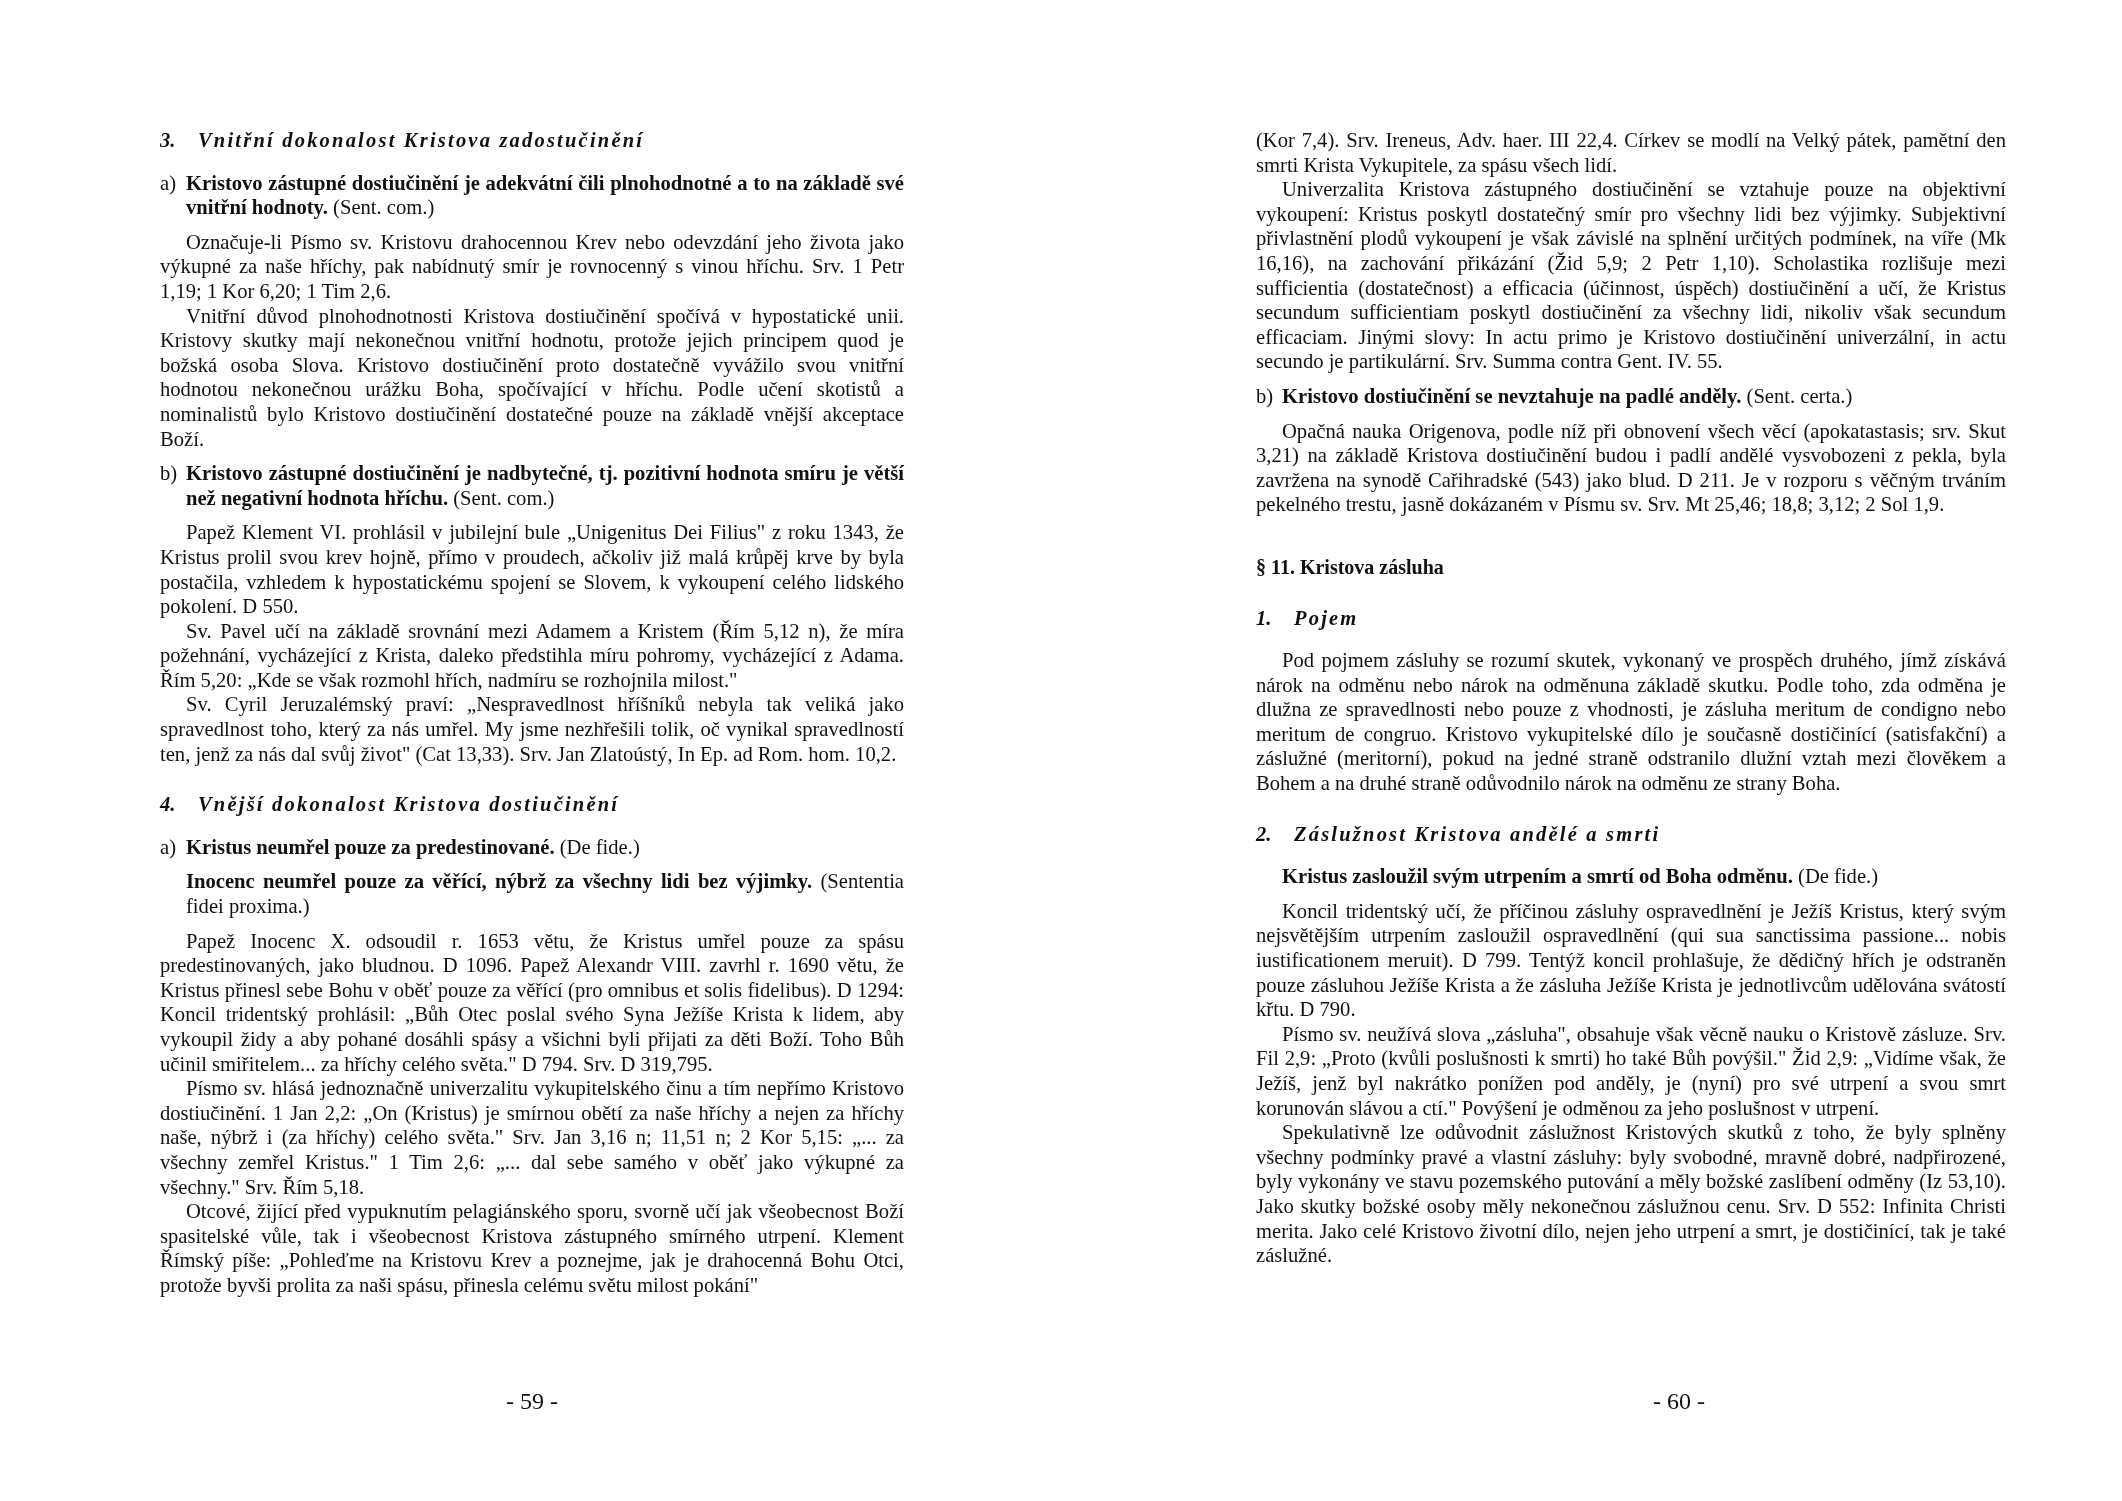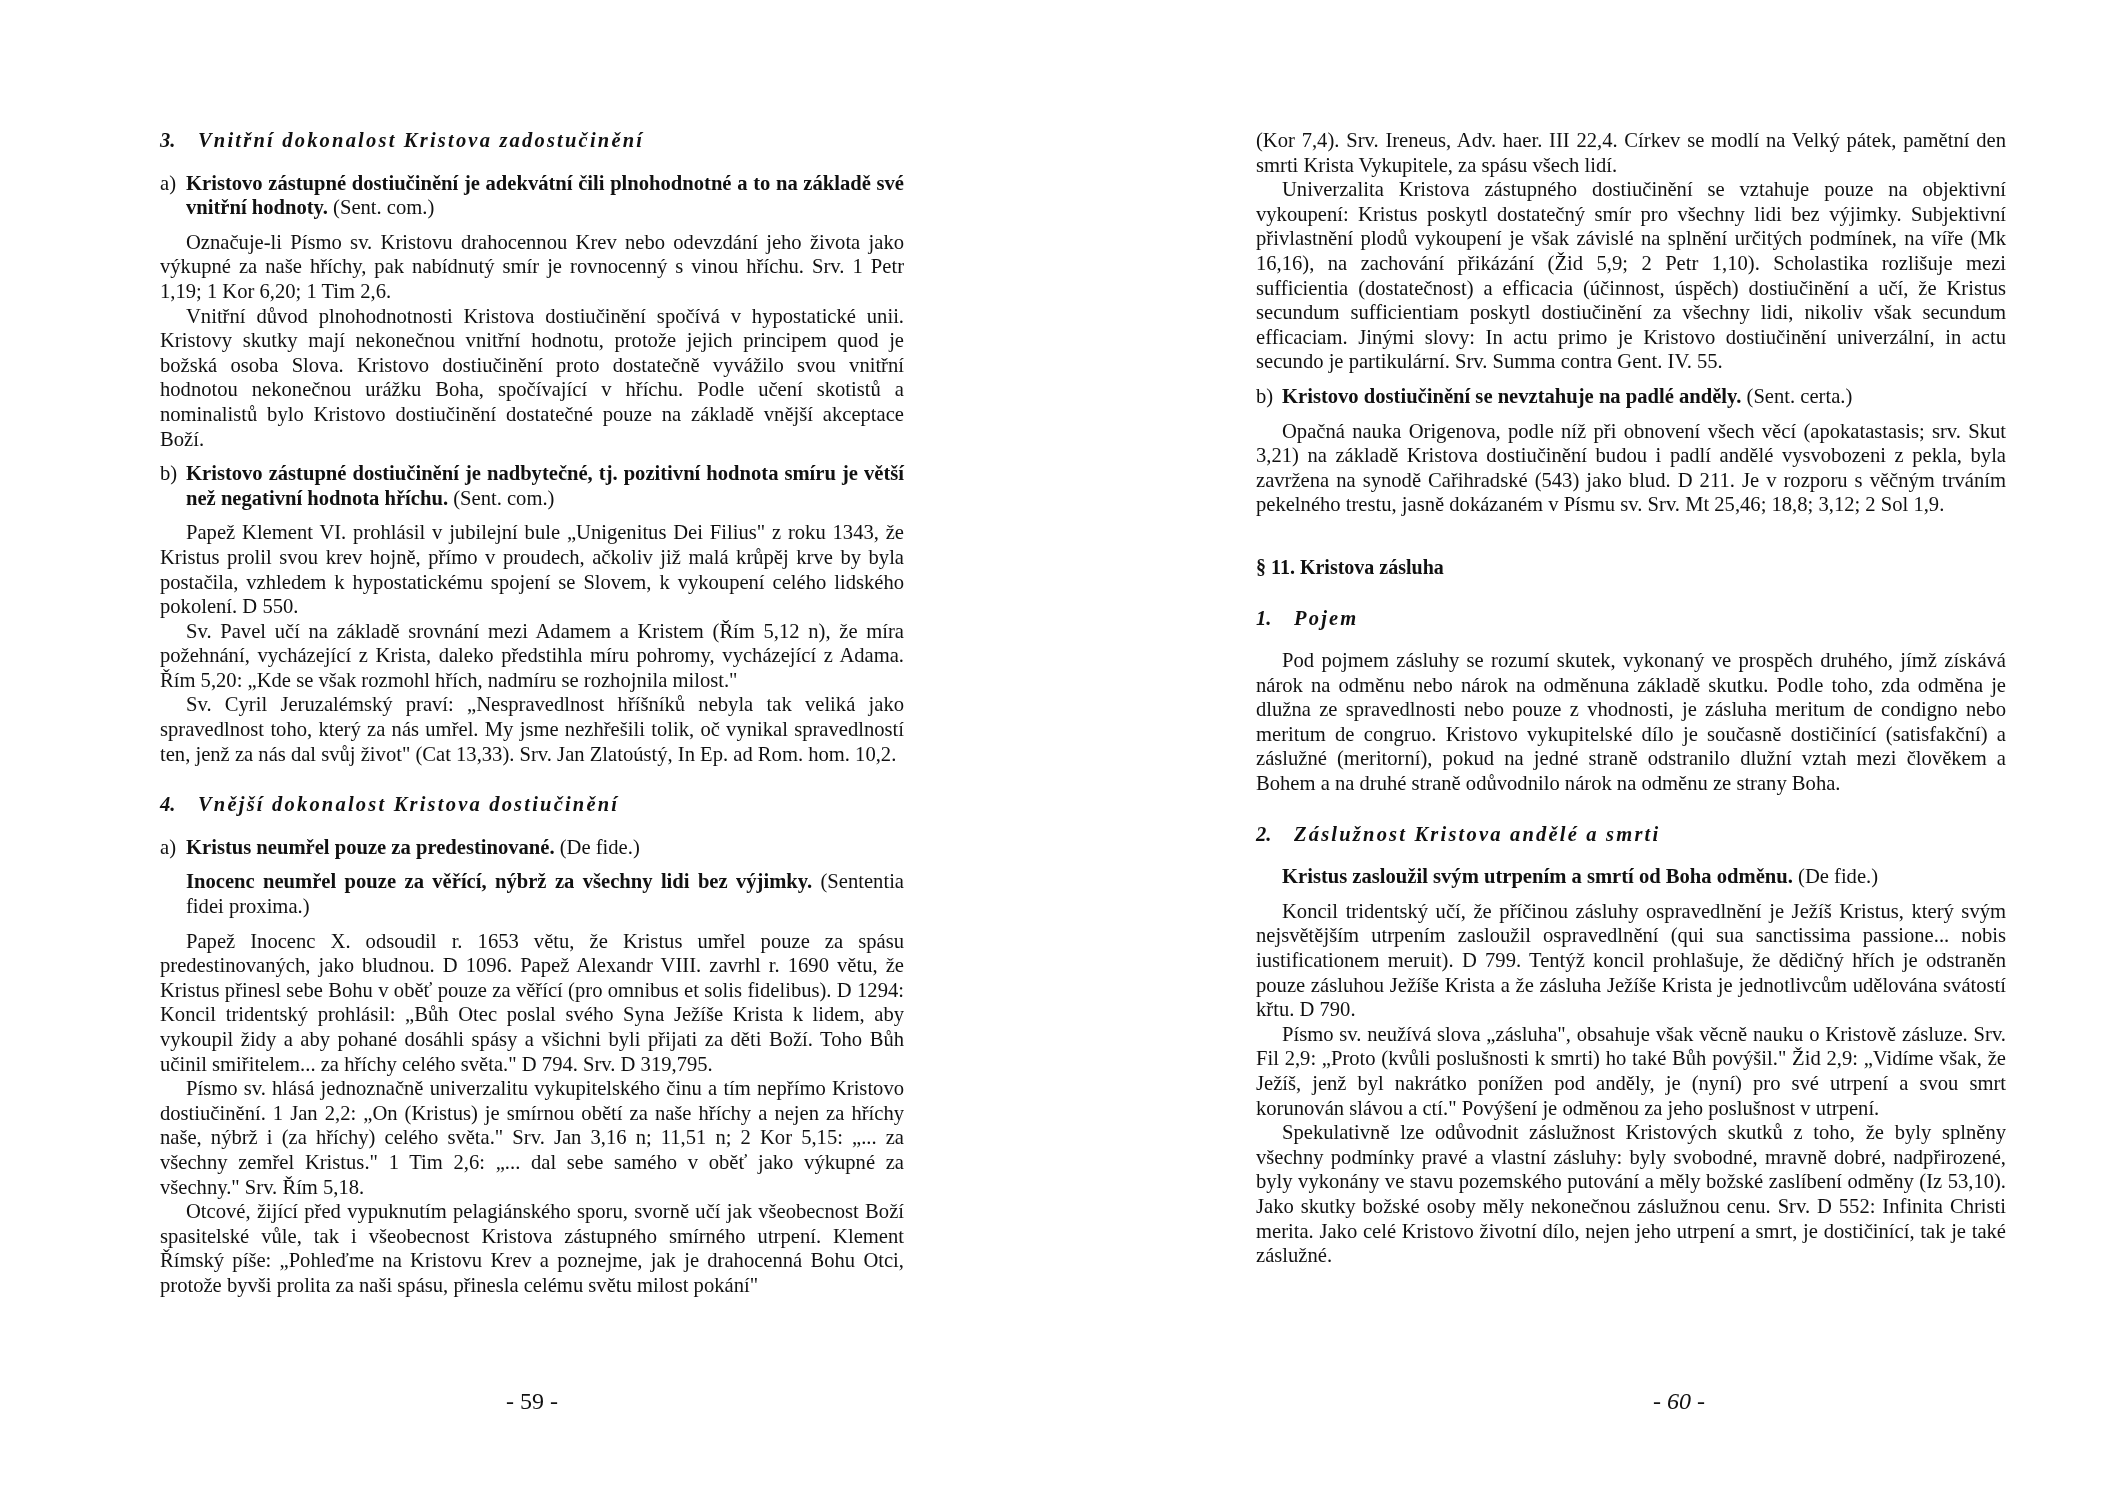--- a/index.html
+++ b/index.html
@@ -71,21 +71,21 @@
     }
 
     .page-number {
       position: absolute;
       top: 1388px;
       font-size: 24px;
       text-align: center;
       width: 200px;
     }
     .page-left .page-number { left: 432px; }
-    .page-right .page-number { left: 518px; font-style: italic; }
+    .page-right .page-number { left: 518px; }
   </style>
 </head>
 <body>
 
 <div class="page page-left">
   <div class="col">
 
     <div class="sub-heading">
       <span class="num">3.</span><span>Vnitřní dokonalost Kristova zadostučinění</span>
     </div>

